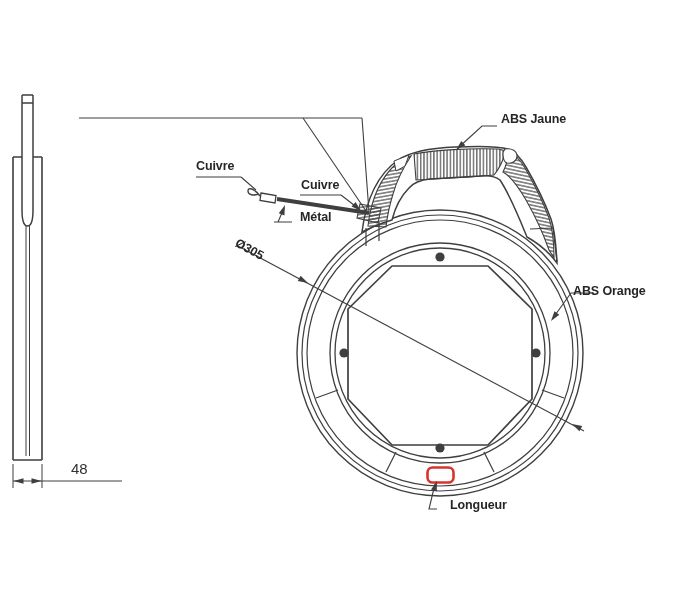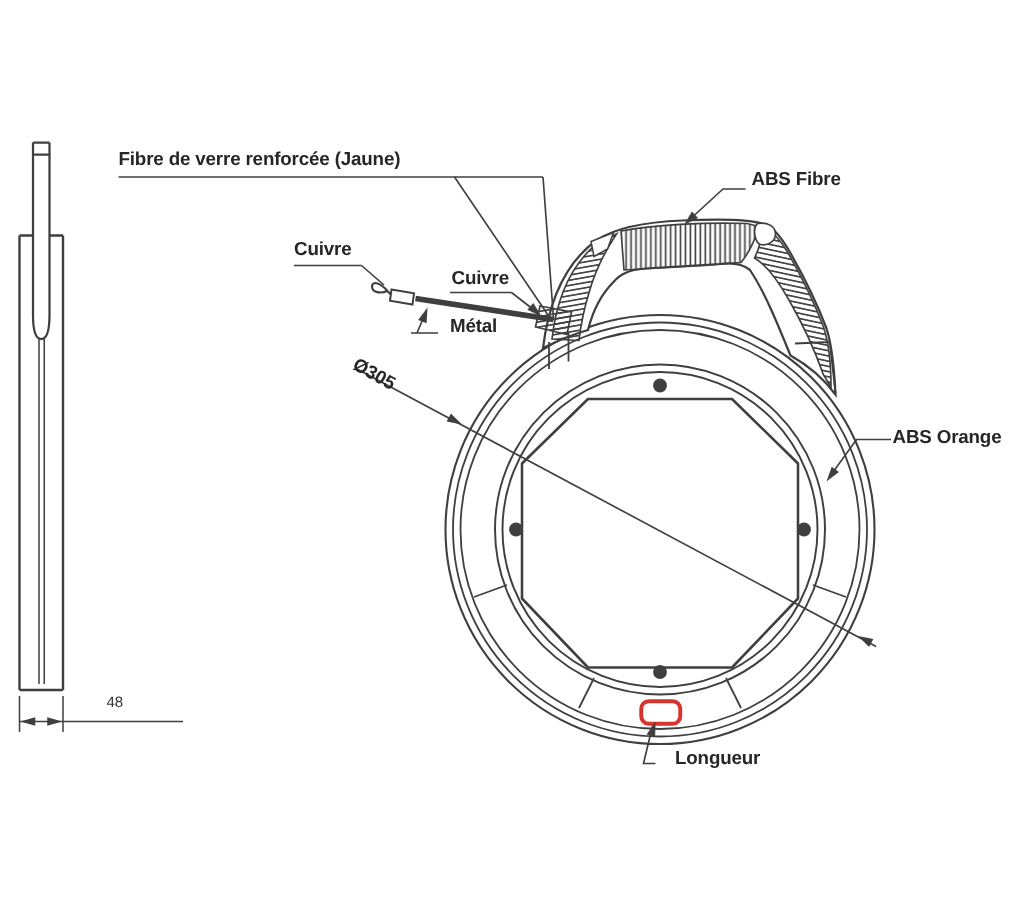--- a/index.html
+++ b/index.html
@@ -5,21 +5,21 @@
   html,body{margin:0;padding:0;background:#fff;}
   #stage{
     position:relative;width:679px;height:611px;background:#fff;overflow:hidden;
     font-family:"Liberation Sans","DejaVu Sans",sans-serif;
   }
   #linework{position:absolute;left:0;top:0;}
   .lbl{
     position:absolute;font-size:12.5px;font-weight:600;color:#262626;
     letter-spacing:-0.1px;white-space:nowrap;line-height:13px;
   }
-  .lbl-dim{font-size:10px;font-weight:400;color:#333;}
+  .lbl-dim{font-size:15px;font-weight:400;color:#333;}
   .lbl-rot{transform:rotate(29deg);transform-origin:0 50%;}
 </style>
 </head>
 <body>
 
 <div id="stage">
 
 <svg id="linework" width="679" height="611" viewBox="0 0 679 611">
   <defs>
     <pattern id="hatchWing" width="3.4" height="3.4" patternUnits="userSpaceOnUse" patternTransform="rotate(-10)">
@@ -131,23 +131,22 @@
     <polygon points="0,0 -10,-3 -10,3" transform="translate(456,150) rotate(137)" fill="#3f3f3f" stroke="none"></polygon>
 
     <path d="M594,293 L571,293 L553,318"></path>
     <polygon points="0,0 -10,-3 -10,3" transform="translate(551,321) rotate(126)" fill="#3f3f3f" stroke="none"></polygon>
 
     <path d="M437,509 L429,509 L435,484"></path>
     <polygon points="0,0 -10,-3 -10,3" transform="translate(437,481) rotate(-72)" fill="#3f3f3f" stroke="none"></polygon>
   </g>
 </svg>
 
-<div class="lbl" style="left:79px;top:100px">Fibre de verre renforcée (Jaune)</div>
 <div class="lbl" style="left:196px;top:160px">Cuivre</div>
 <div class="lbl" style="left:301px;top:179px">Cuivre</div>
 <div class="lbl" style="left:300px;top:211px">Métal</div>
 <div class="lbl lbl-rot" style="left:236px;top:236px">Ø305</div>
-<div class="lbl" style="left:501px;top:113px">ABS Fibre</div>
-<div class="lbl" style="left:595px;top:285px">ABS Orange</div>
+<div class="lbl" style="left:501px;top:113px">ABS Jaune</div>
+<div class="lbl" style="left:573px;top:285px">ABS Orange</div>
 <div class="lbl" style="left:450px;top:499px">Longueur</div>
 <div class="lbl lbl-dim" style="left:71px;top:462px">48</div>
 
 </div>
 
 </body></html>

